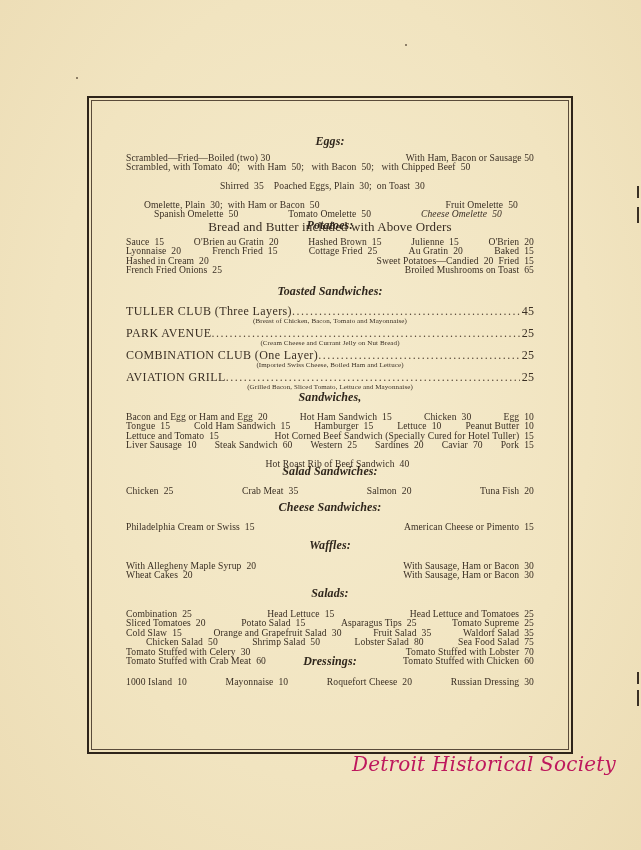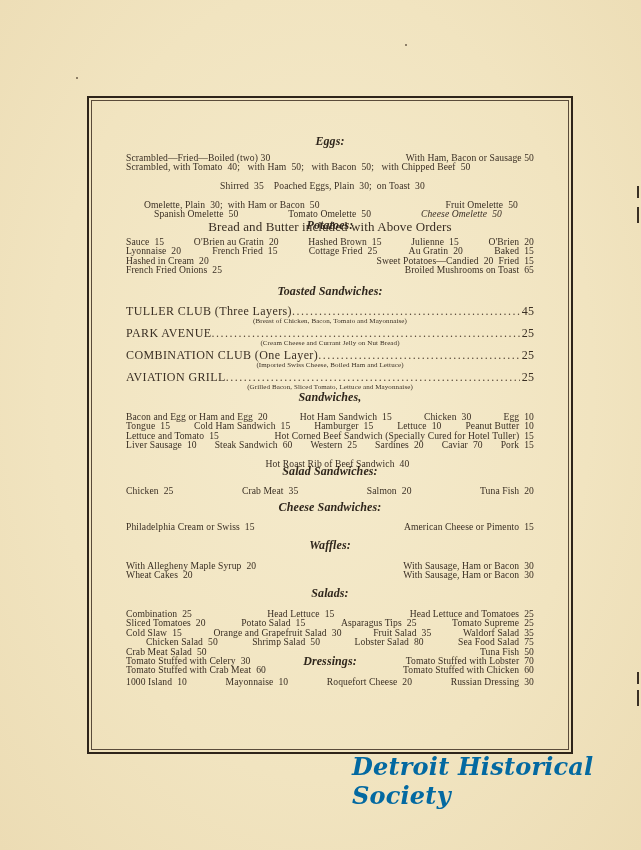--- a/index.html
+++ b/index.html
@@ -35,22 +35,22 @@
   .center { text-align:center; white-space:nowrap; }
   .note { text-align:center; font-size:13px; line-height:9px; margin-top:3px; }
   .toasted .item { display:flex; white-space:nowrap; font-size:12px; line-height:11px; }
   .toasted .name { letter-spacing:0.4px; }
   .toasted .dots { flex:1; overflow:hidden; color:#5a4b3a; letter-spacing:1.5px; }
   .toasted .price { width:14px; text-align:right; }
   .toasted .desc { text-align:center; font-size:7px; line-height:8px; margin-bottom:3px; }
   .sec { position:absolute; left:0; width:408px; }
   .watermark {
     position:absolute; left:352px; top:752px;
-    font-family:"DejaVu Serif", serif; font-style:italic; font-weight:bold;
-    font-size:24px; color:#0369a1; letter-spacing:0.2px;
+    font-family:"DejaVu Serif", serif; font-style:italic; font-weight:normal;
+    font-size:20px; color:#be185d; letter-spacing:0.2px;
   }
   .edge-mark { position:absolute; width:2px; background:#3a2f24; }
   .dot { position:absolute; width:2px; height:2px; background:#6b5d4a; border-radius:50%; }
 </style>
 </head>
 <body>
 
 <div class="page-bg"></div>
 <div class="frame-outer"></div>
 <div class="frame-inner"></div>
@@ -223,24 +223,20 @@
       <span style="white-space:pre;">Fruit Salad  35</span>
       <span style="white-space:pre;">Waldorf Salad  35</span>
     </div>
     <div class="row">
       <span style="white-space:pre;padding-left:20px;">Chicken Salad  50</span>
       <span style="white-space:pre;">Shrimp Salad  50</span>
       <span style="white-space:pre;">Lobster Salad  80</span>
       <span style="white-space:pre;">Sea Food Salad  75</span>
     </div>
     <div class="row">
-      <span style="white-space:pre;">Crab Meat Salad  50</span>
-      <span style="white-space:pre;">Tuna Fish  50</span>
-    </div>
-    <div class="row">
       <span style="white-space:pre;">Tomato Stuffed with Celery  30</span>
       <span style="white-space:pre;">Tomato Stuffed with Lobster  70</span>
     </div>
     <div class="row">
       <span style="white-space:pre;">Tomato Stuffed with Crab Meat  60</span>
       <span style="white-space:pre;">Tomato Stuffed with Chicken  60</span>
     </div>
   </div>
 
   <div class="sec" style="top:520px;">

